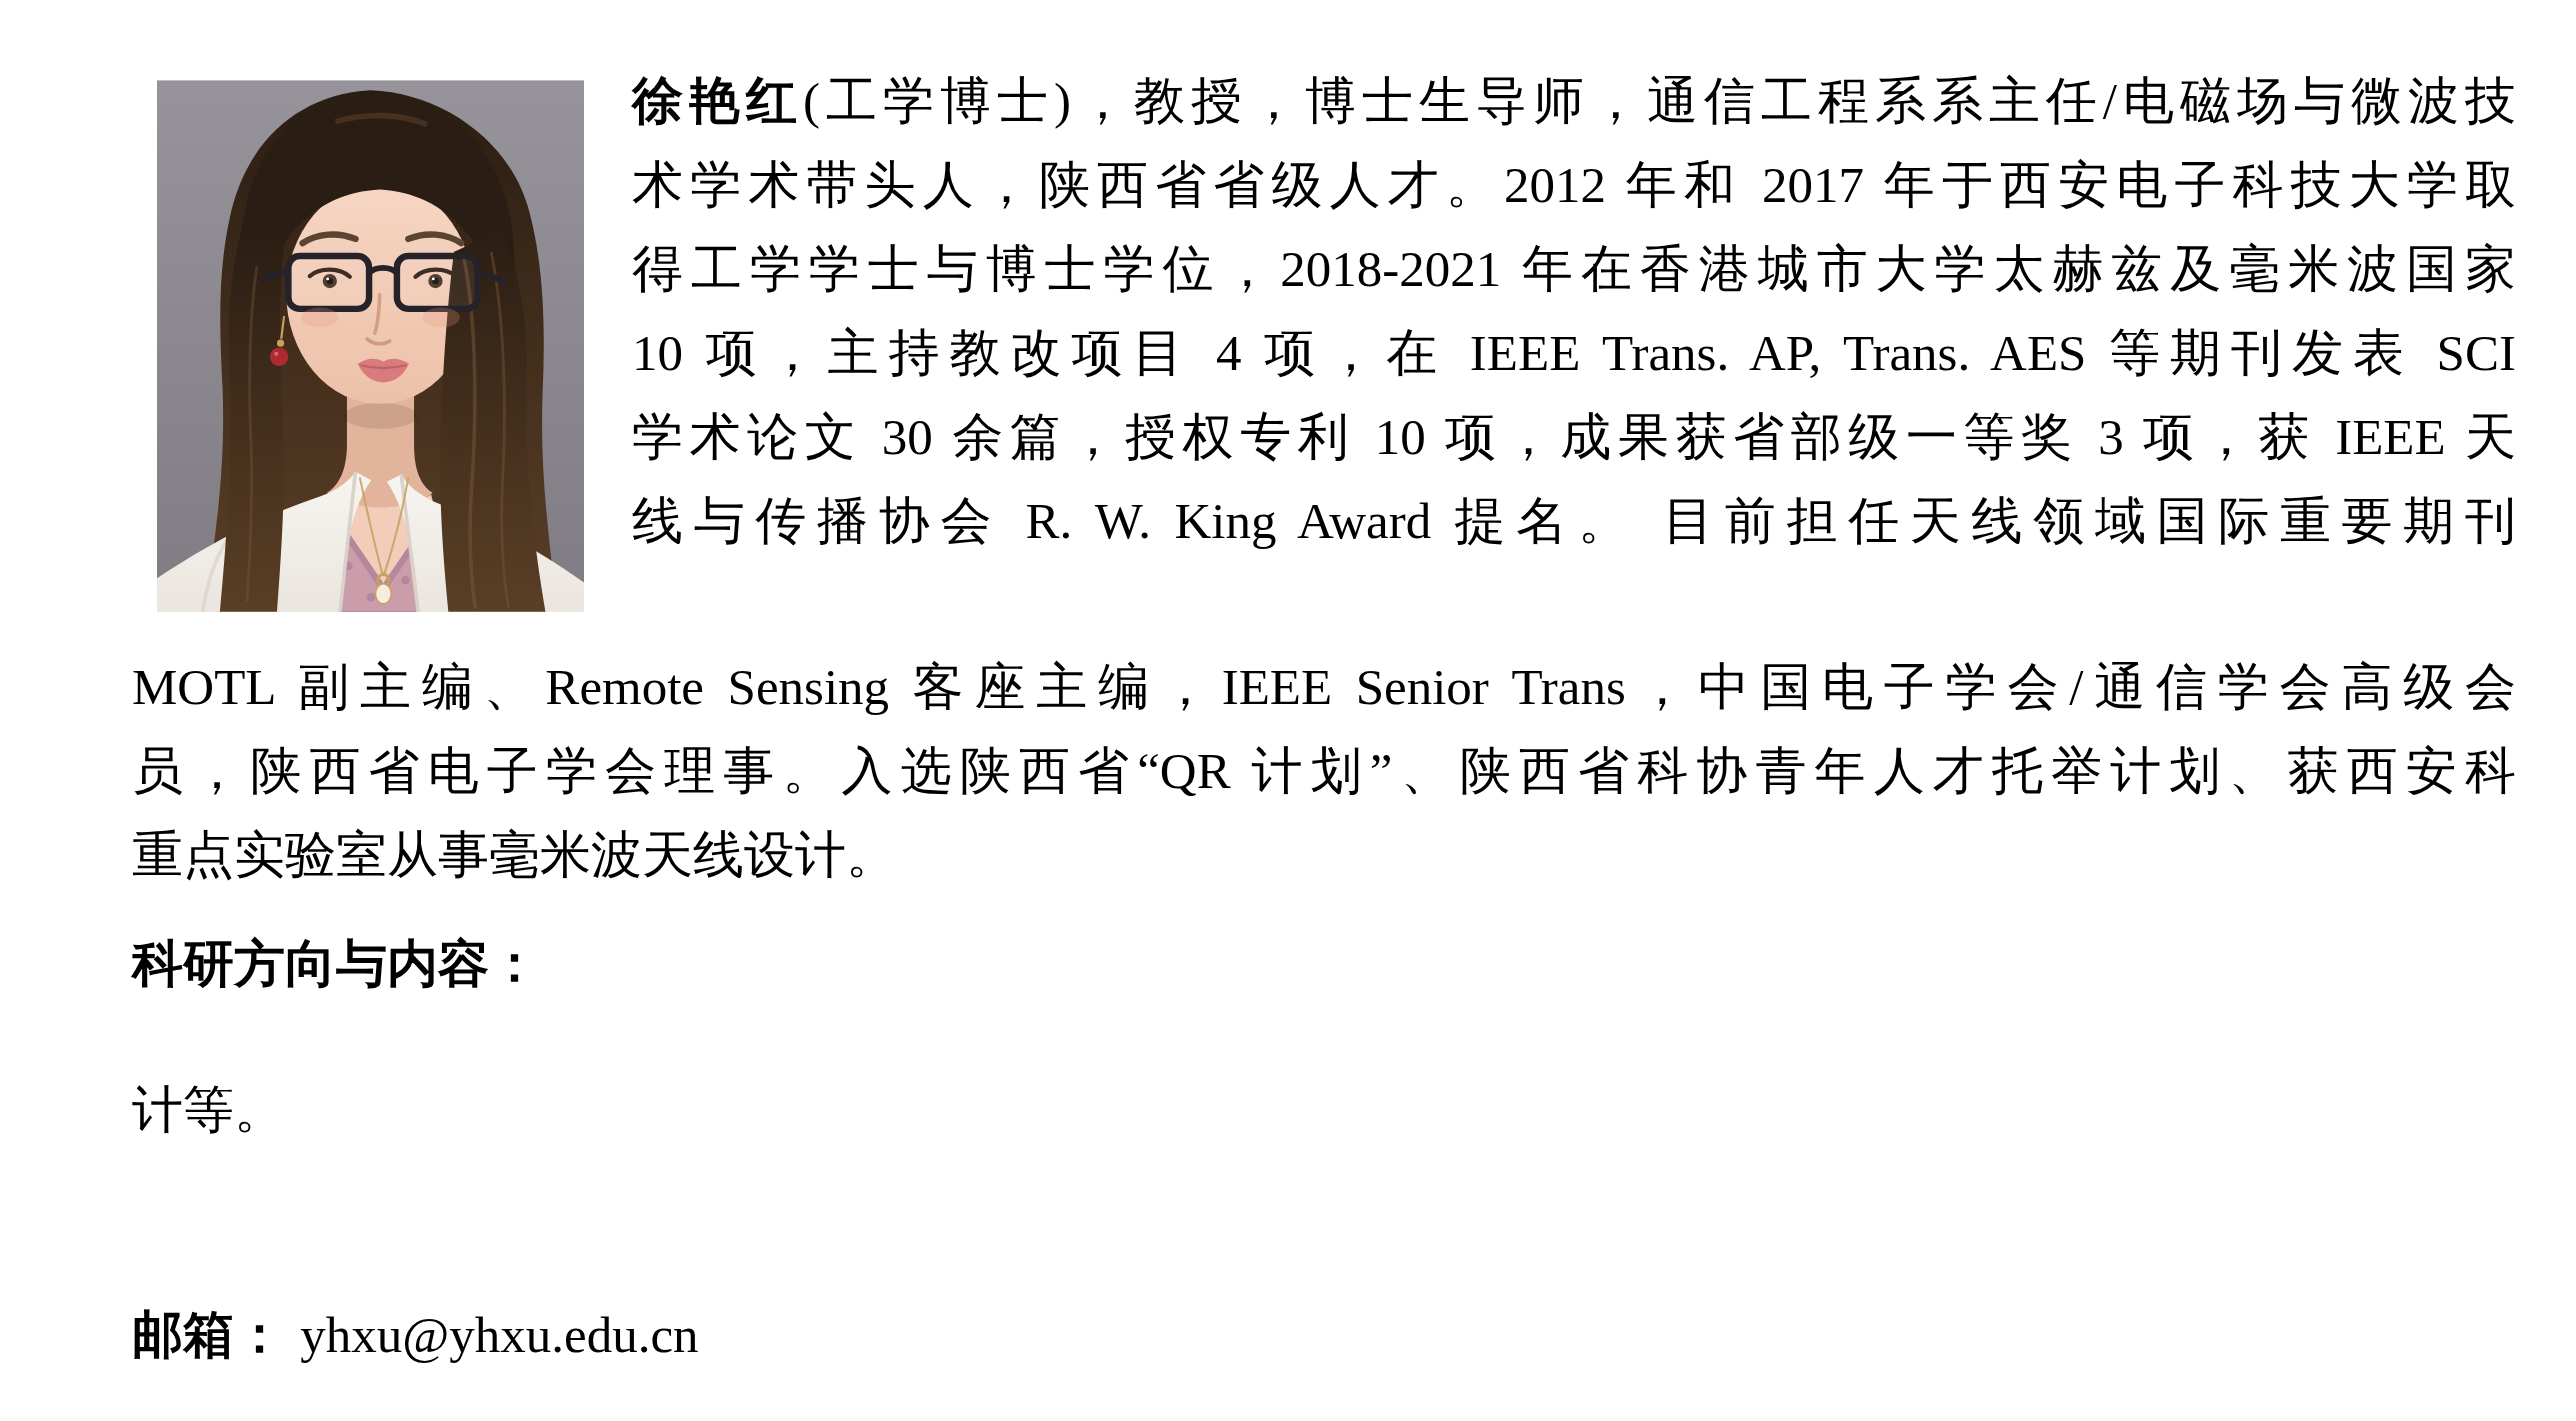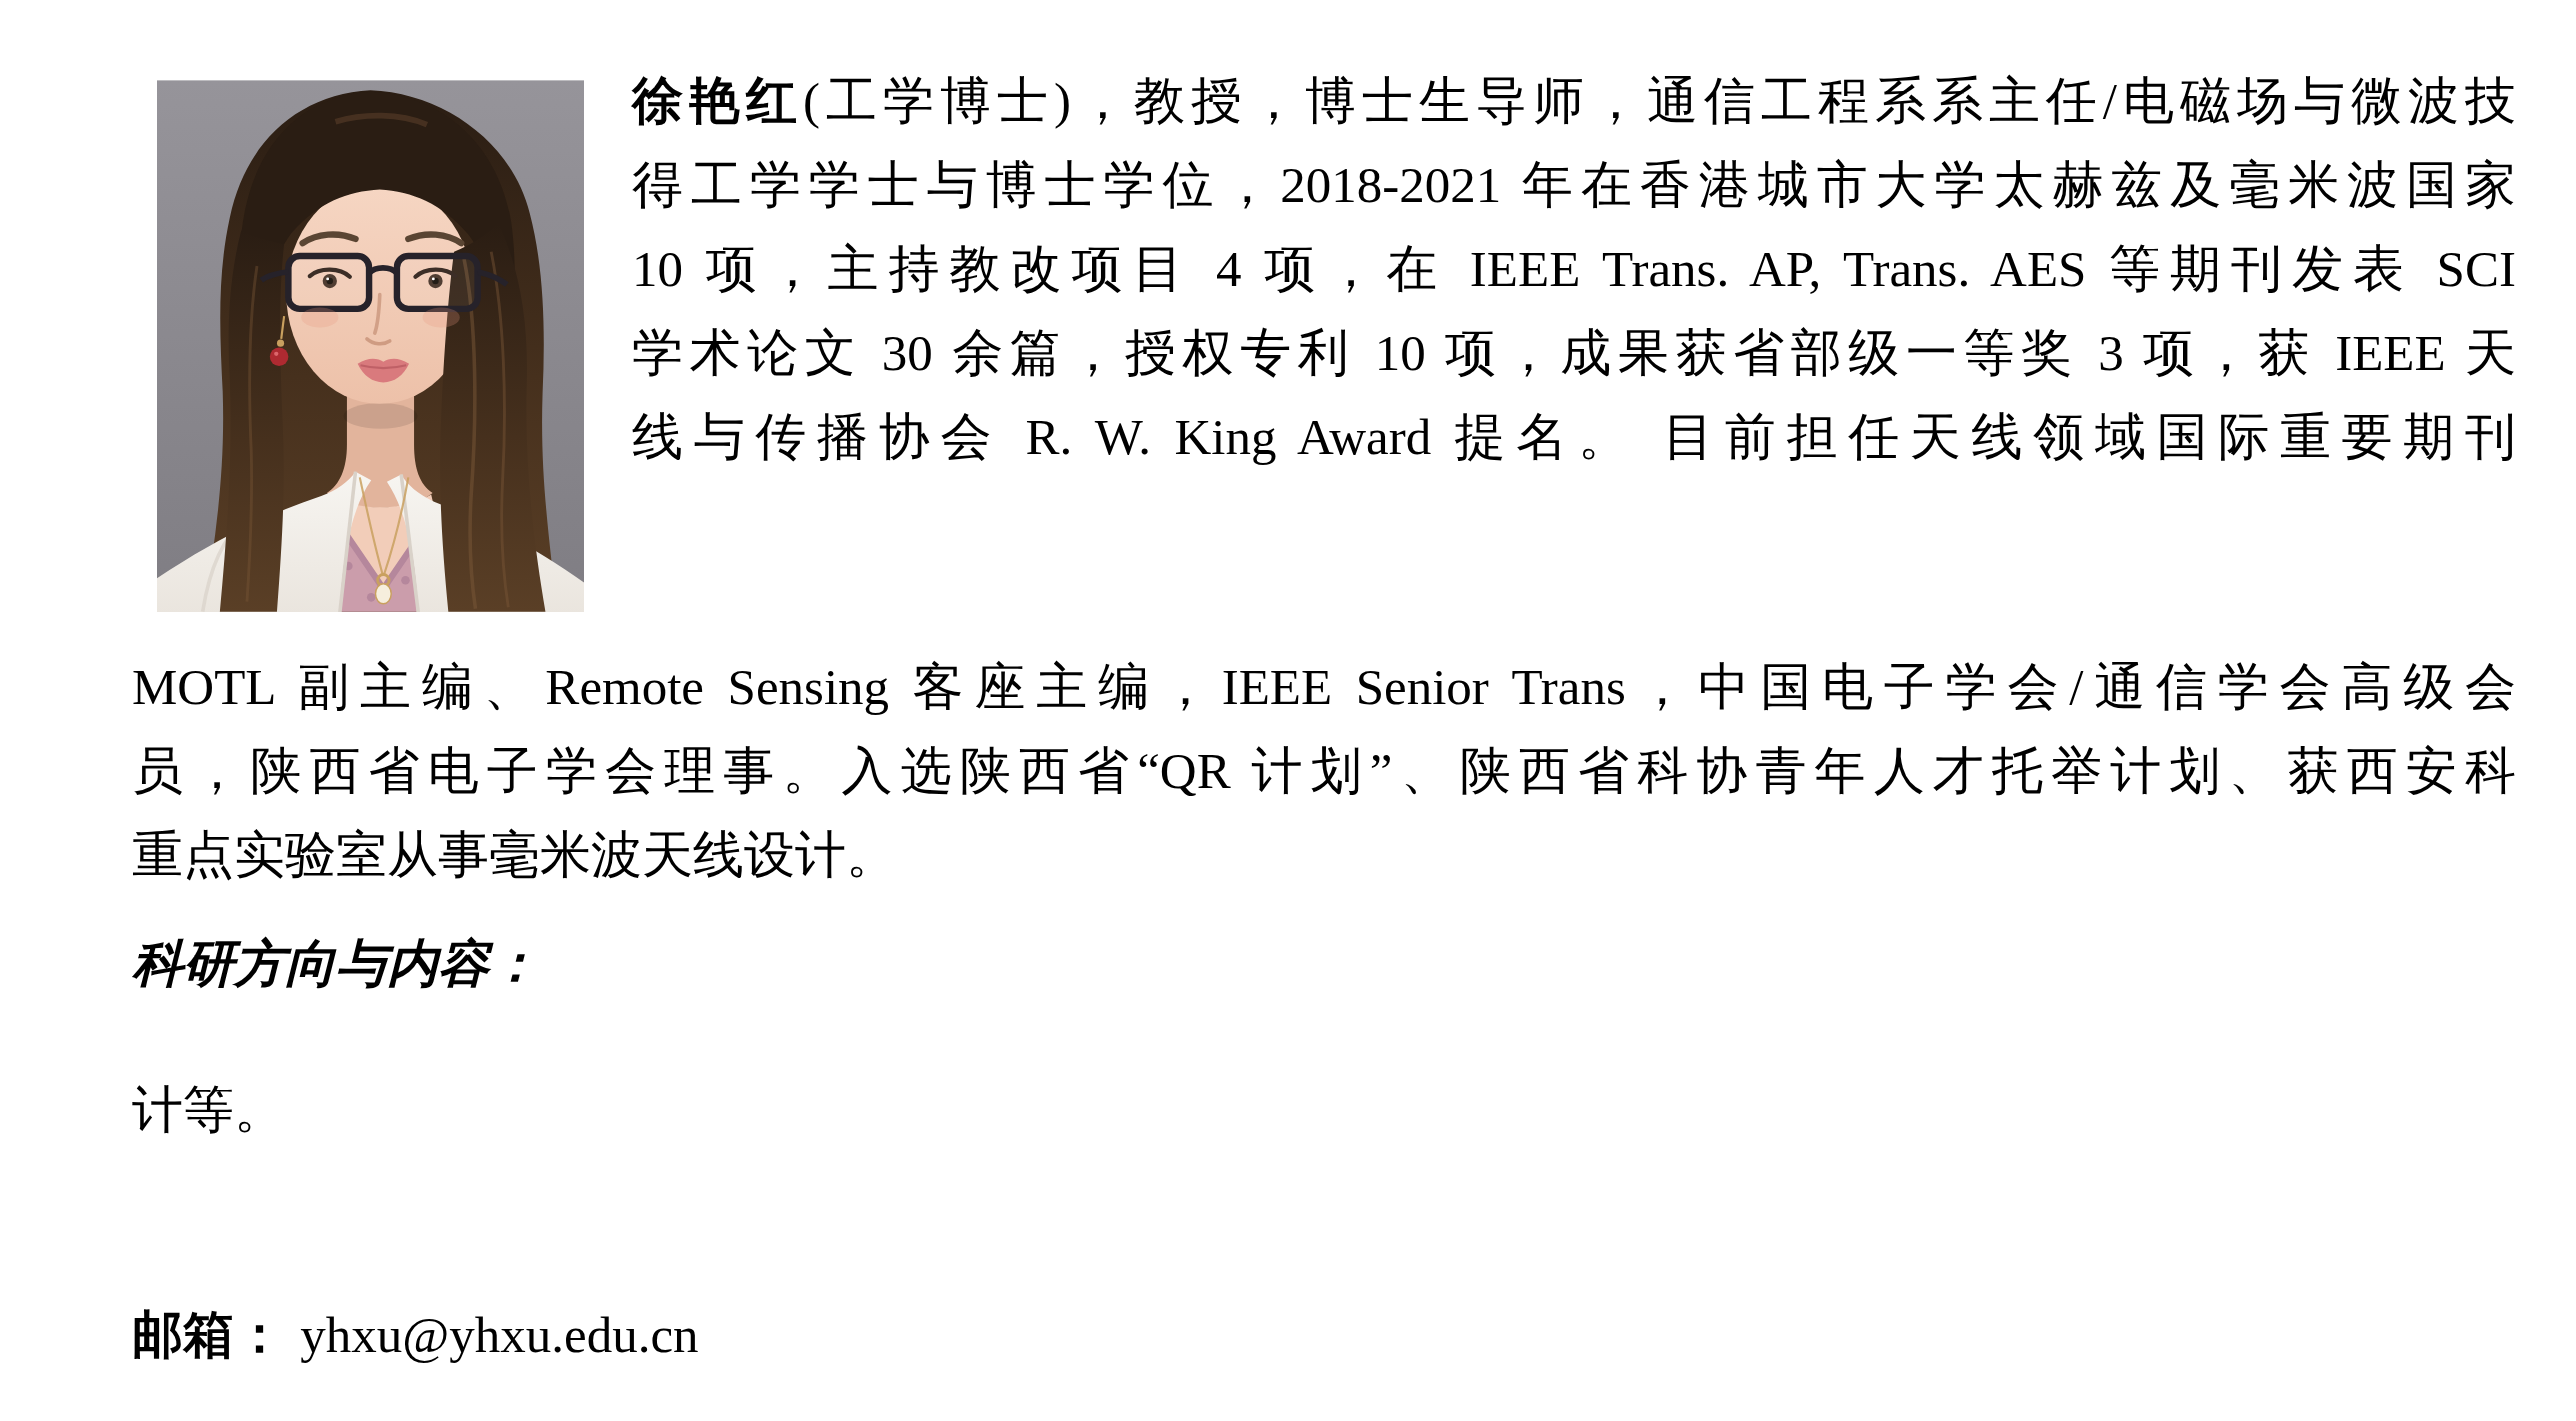--- a/index.html
+++ b/index.html
@@ -6,21 +6,21 @@
   .page{position:relative;width:2576px;height:1421px;background:#ffffff;color:#000000;
         font-family:"Liberation Serif","DejaVu Serif",serif;overflow:hidden;}
   .block{position:absolute;}
   .line{font-size:51px;line-height:84px;text-align:justify;}
   .jall{text-align-last:justify;}
   .b{font-weight:bold;}
   .photo{position:absolute;left:157px;top:80px;width:427px;height:532px;}
   .photo svg{display:block;width:100%;height:100%;}
   .bio-beside{left:632px;top:59px;width:1884px;}
   .bio-full{left:132px;top:645px;width:2384px;}
-  .heading{left:132px;top:922px;font-size:51px;line-height:84px;font-weight:bold;font-style:italic;}
+  .heading{left:132px;top:922px;font-size:51px;line-height:84px;font-weight:bold;}
   .research{left:132px;top:1068px;width:2384px;}
   .email-line{left:132px;top:1293px;}
   .email-val{margin-left:0.3em;}
 </style>
 </head>
 <body>
 
 <div class="page">
 
   <div class="photo">
@@ -144,20 +144,21 @@
         <circle cx="173" cy="368" r="5" style="fill:var(--metal-gold,#c9a05f)"></circle>
         <circle cx="171" cy="387" r="13" style="fill:var(--earring-red,#ae2a31)"></circle>
         <circle cx="167" cy="383" r="3" fill="#e8767c" opacity="0.8"></circle>
       </g>
     </svg>
   </div>
 
   <div class="block bio-beside">
     <div class="line jall"><span class="b">徐艳红</span><span>(工学博士)，教授，博士生导师，通信工程系系主任/电磁场与微波技</span></div>
     <div>
+        <div class="line jall">术学术带头人，陕西省省级人才。2012 年和 2017 年于西安电子科技大学取</div>
         <div class="line jall">得工学学士与博士学位，2018-2021 年在香港城市大学太赫兹及毫米波国家</div>
         <div class="line jall">10 项，主持教改项目 4 项，在 IEEE Trans. AP, Trans. AES 等期刊发表 SCI</div>
         <div class="line jall">学术论文 30 余篇，授权专利 10 项，成果获省部级一等奖 3 项，获 IEEE 天</div>
         <div class="line jall">线与传播协会 R. W. King Award 提名。 目前担任天线领域国际重要期刊</div>
       </div>
   </div>
 
   <div class="block bio-full">
     <div>
         <div class="line jall">MOTL 副主编、Remote Sensing 客座主编，IEEE Senior Trans，中国电子学会/通信学会高级会</div>

